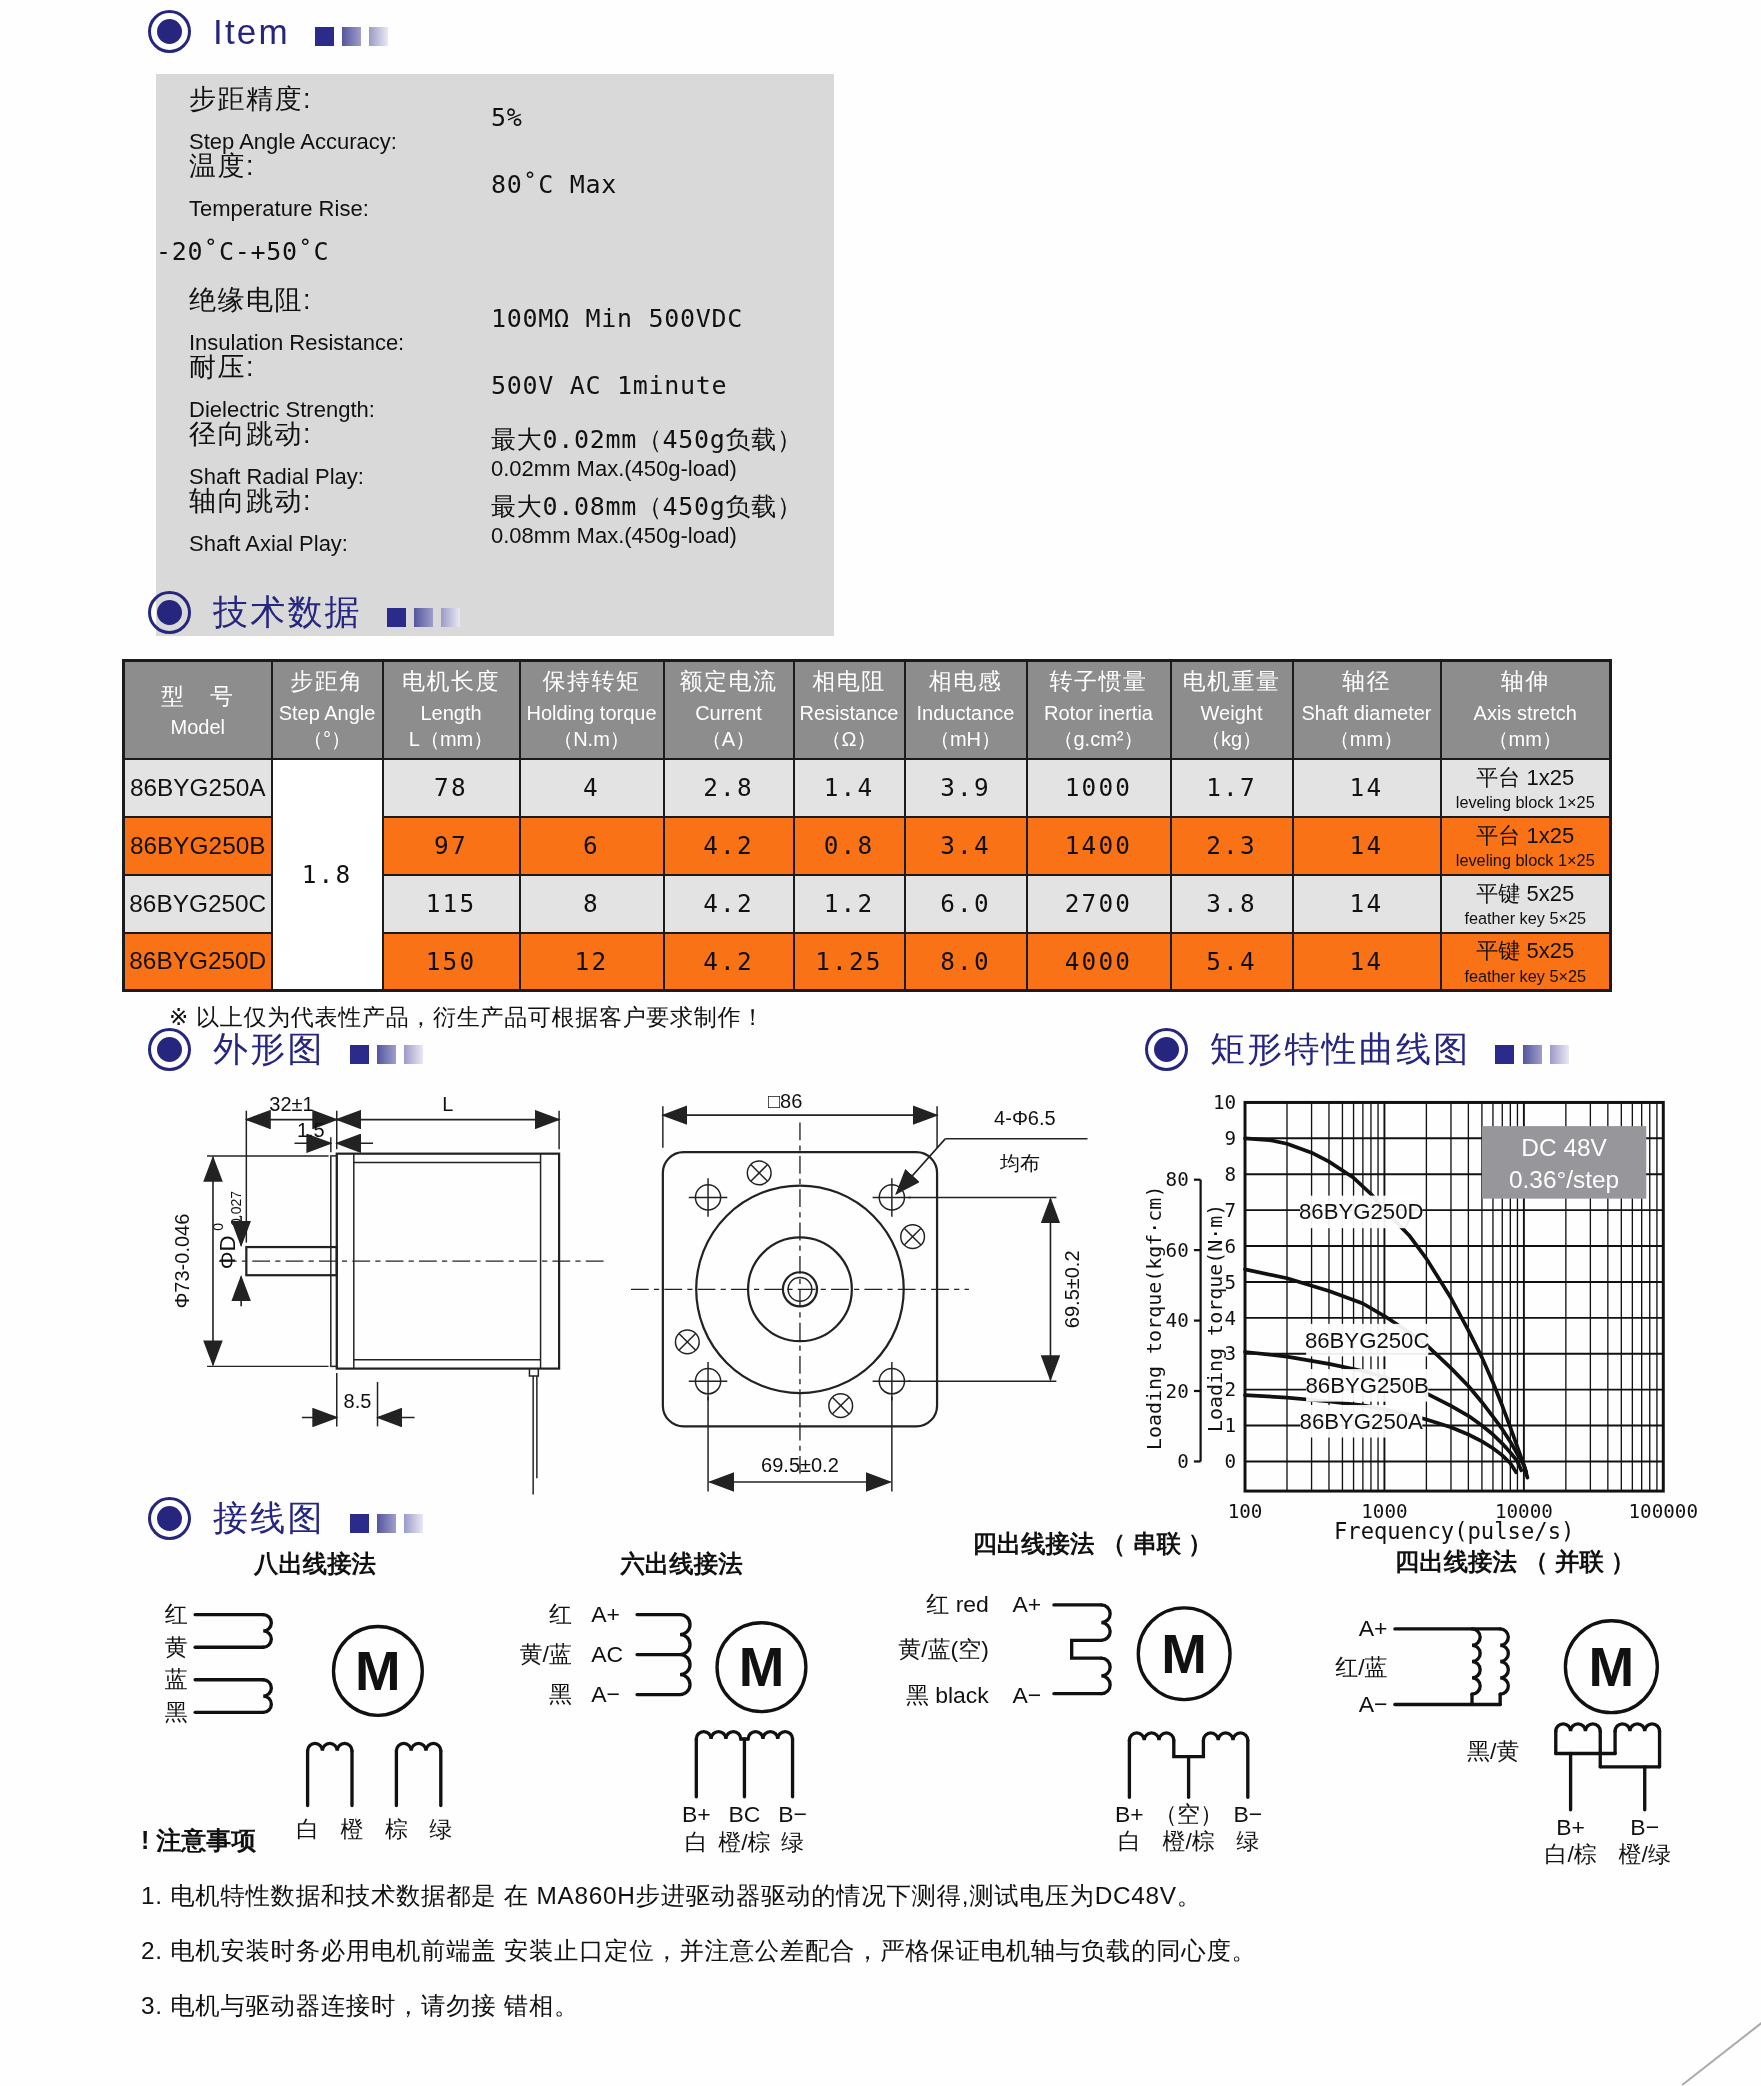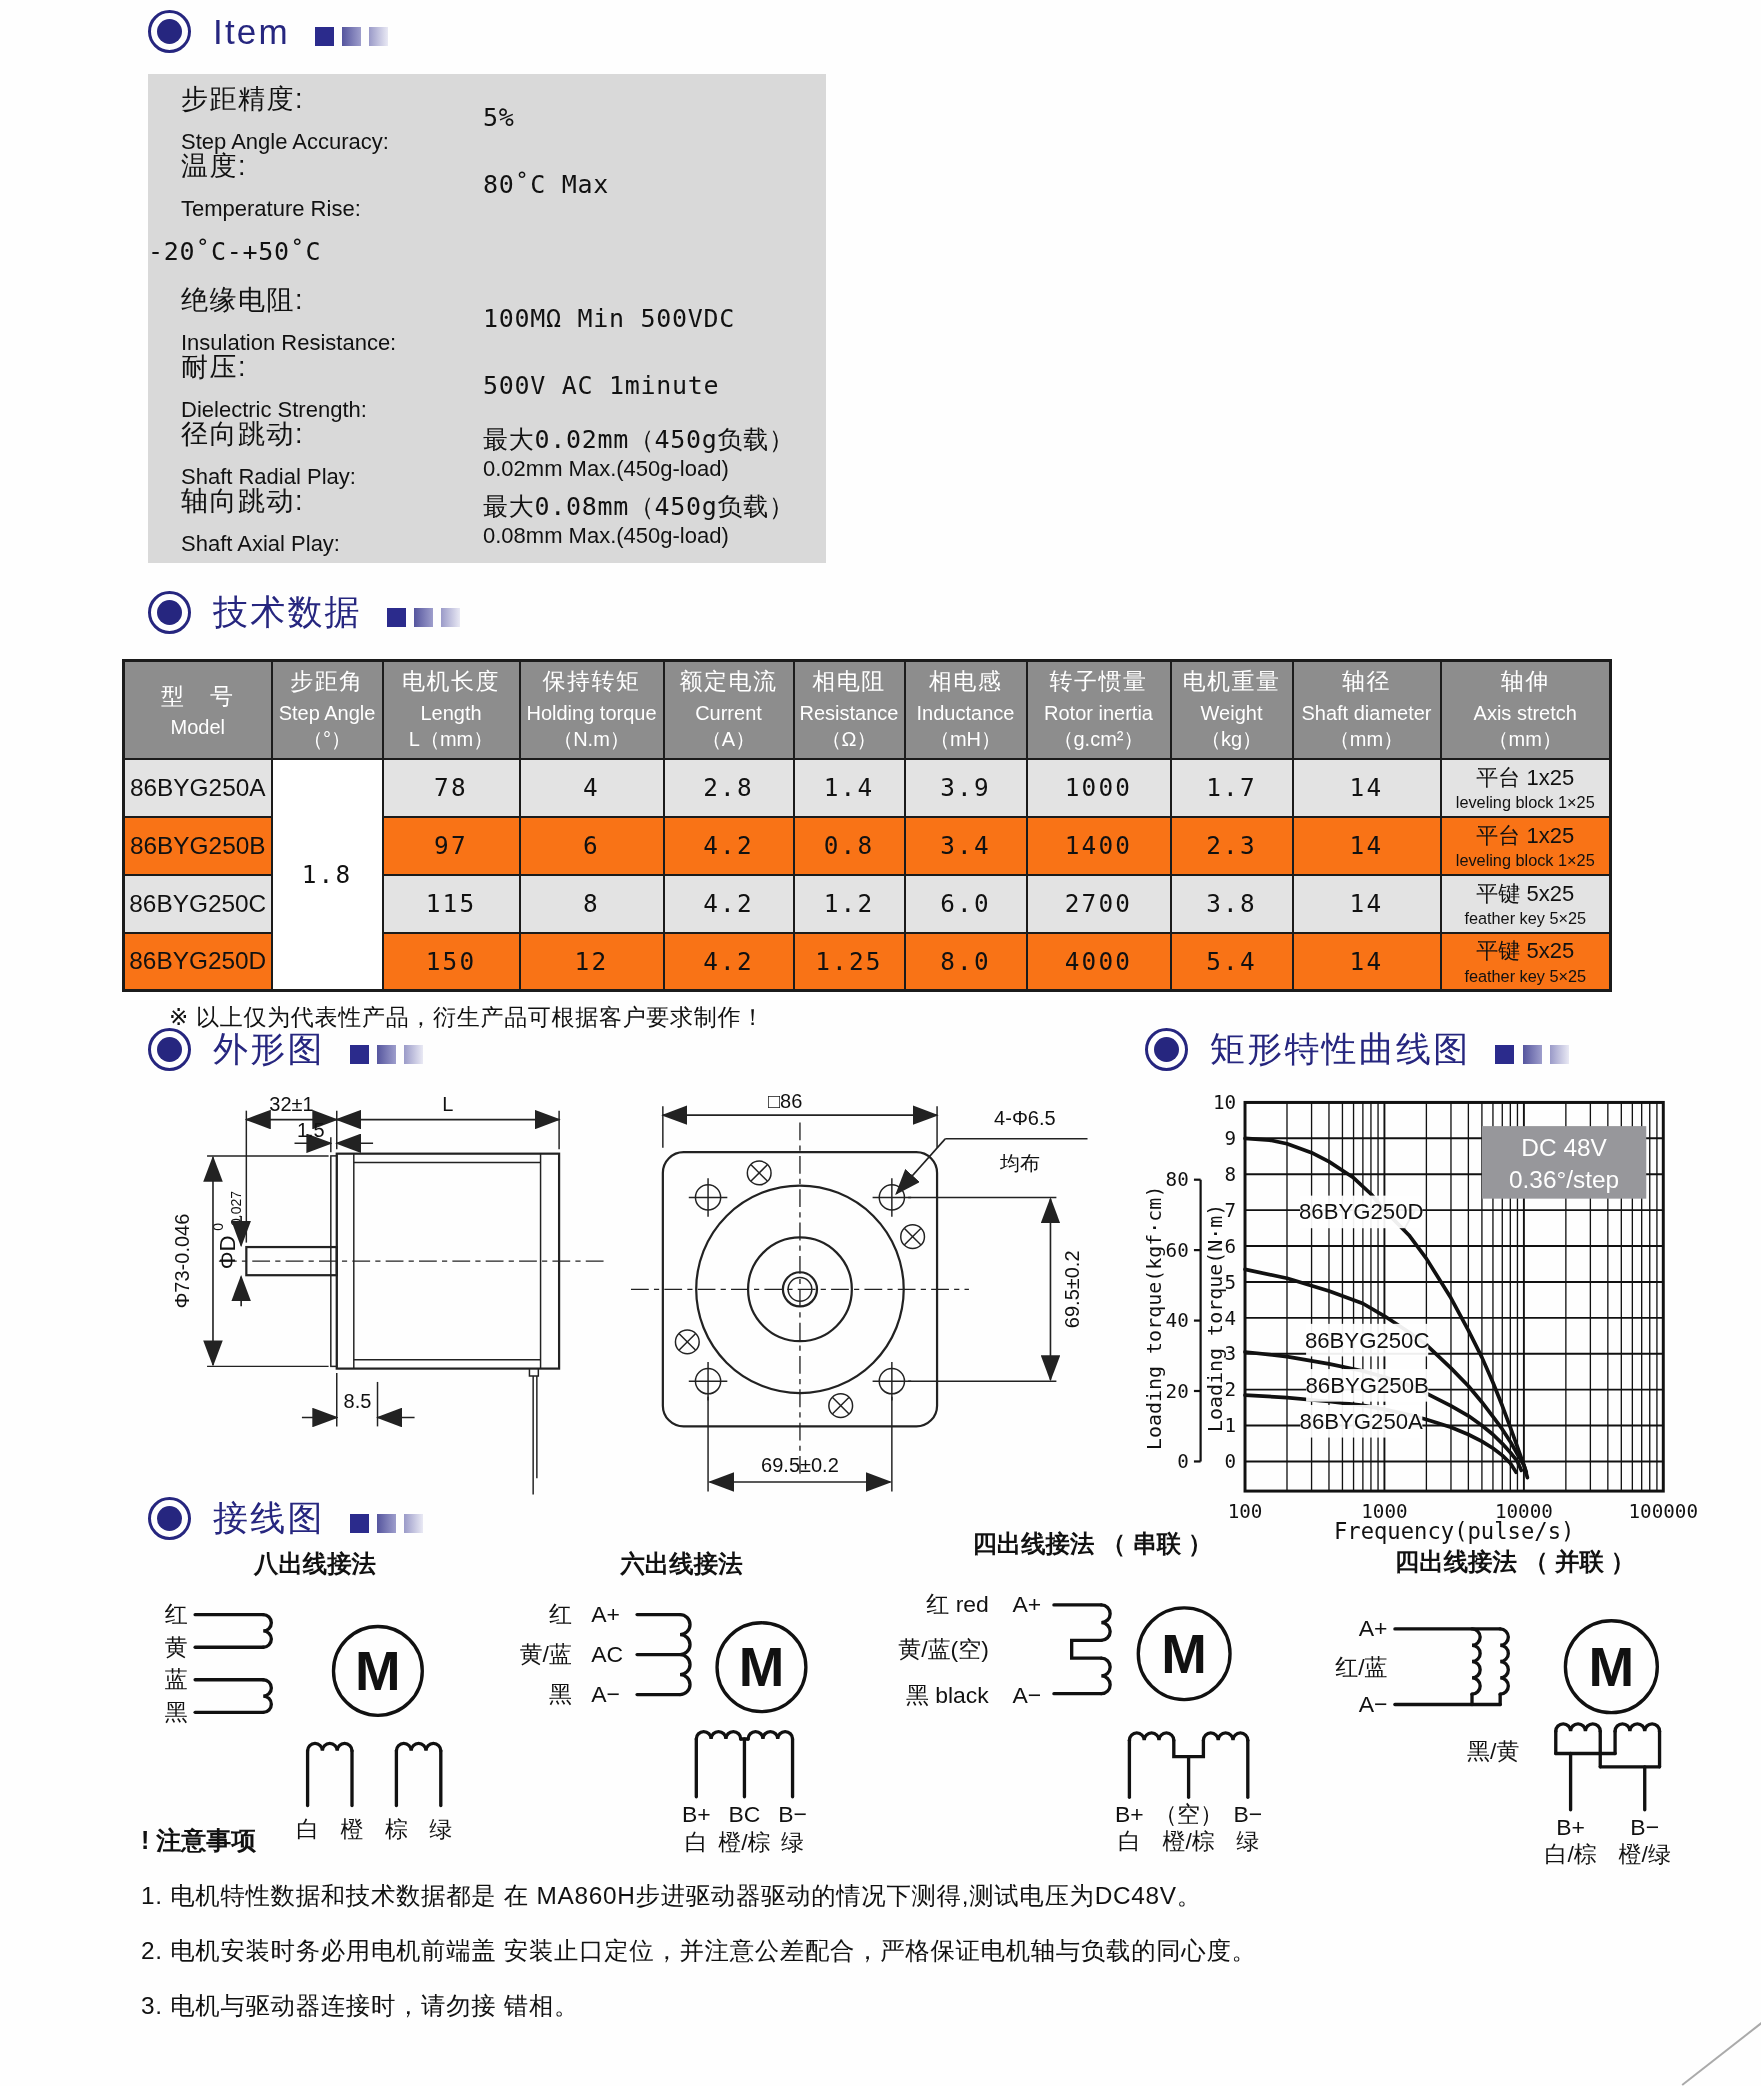--- a/index.html
+++ b/index.html
@@ -13,21 +13,21 @@
        display:flex;align-items:center;justify-content:center;flex:none;}
   .dot-in{width:25px;height:25px;background:#26267f;border-radius:50%;}
   .sec-title{margin-left:22px;font-size:35px;color:#26267f;letter-spacing:2.2px;white-space:nowrap;}
   .sqs{display:flex;gap:8.1px;margin-left:25px;margin-top:9px;}
   .sqs i{width:19px;height:19px;display:block;}
   .sq1{background:#2b2b8c;}
   .sq2{background:linear-gradient(90deg,#55559e,#9e9ecc);}
   .sq3{background:linear-gradient(90deg,#9a9ac8,#e9e9f4);}
 
   
-  .spec-box{position:absolute;left:148px;top:74px;width:678px;height:489px;background:#d9d9d9;
+  .spec-box{position:absolute;left:156px;top:74px;width:678px;height:562px;background:#d9d9d9;
             display:flex;flex-direction:column;padding-top:10.4px;box-sizing:border-box;}
   .spec-row{display:flex;height:67px;flex:none;}
   .spec-label{width:335px;padding-left:33px;box-sizing:border-box;display:flex;flex-direction:column;justify-content:center;}
   .spec-label .zh{font-size:27px;letter-spacing:1.5px;}
   .spec-label .en{font-size:22px;margin-top:12px;}
   .spec-value{flex:1;display:flex;flex-direction:column;justify-content:center;}
   .spec-value .v{font-size:25px;letter-spacing:0.7px;}
   .spec-value .vs{font-size:22px;font-family:"Liberation Sans","DejaVu Sans",sans-serif;margin-top:0;}
 
   

